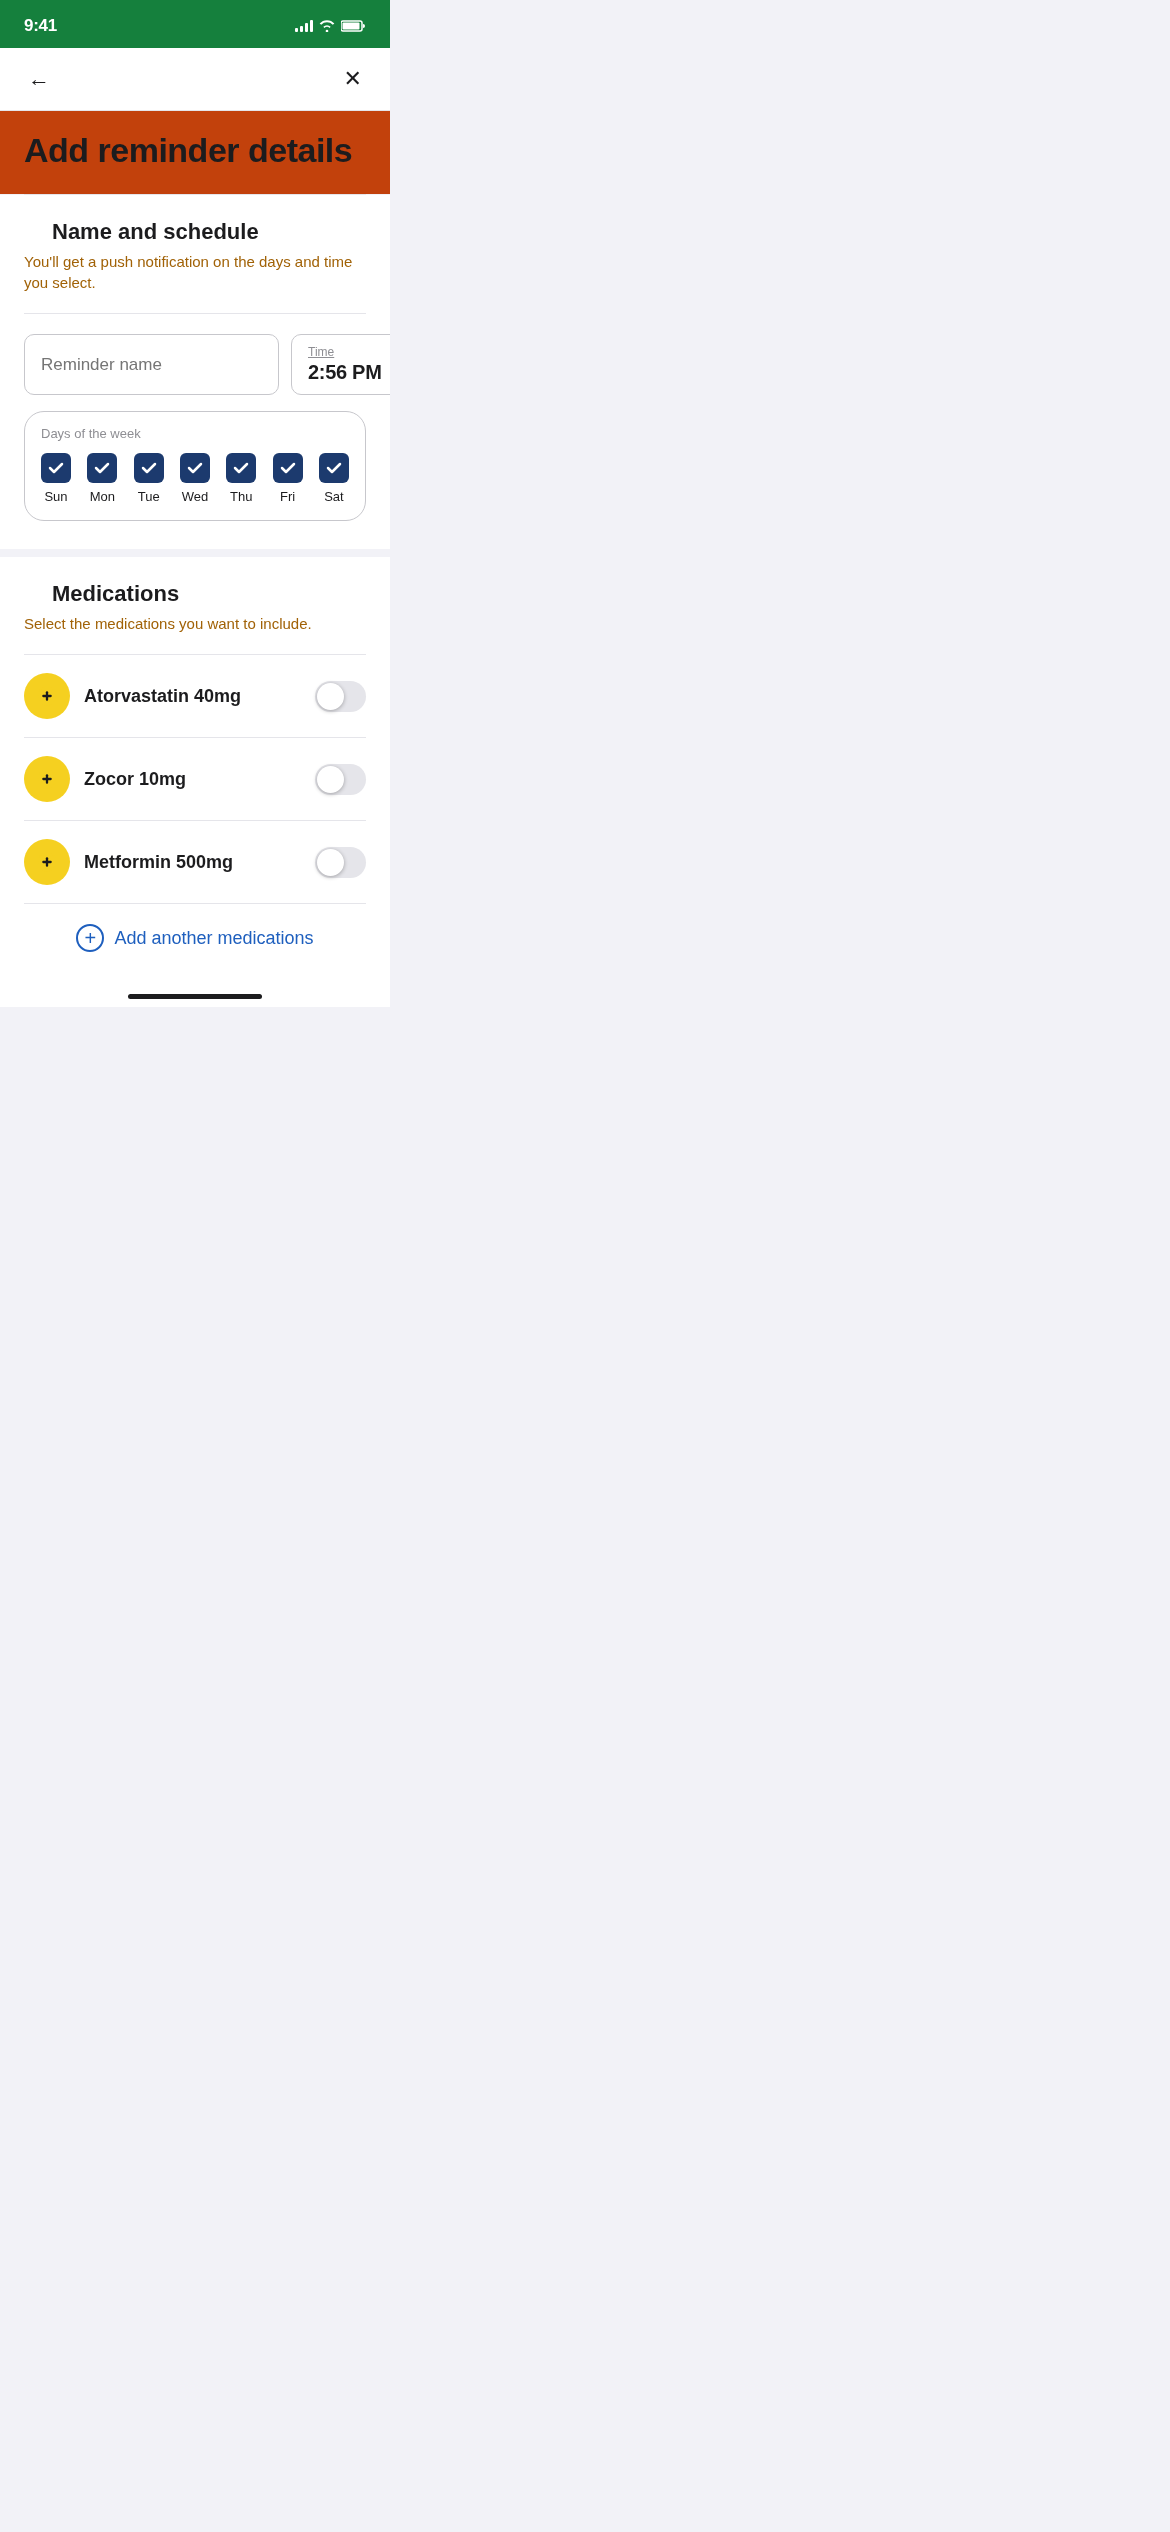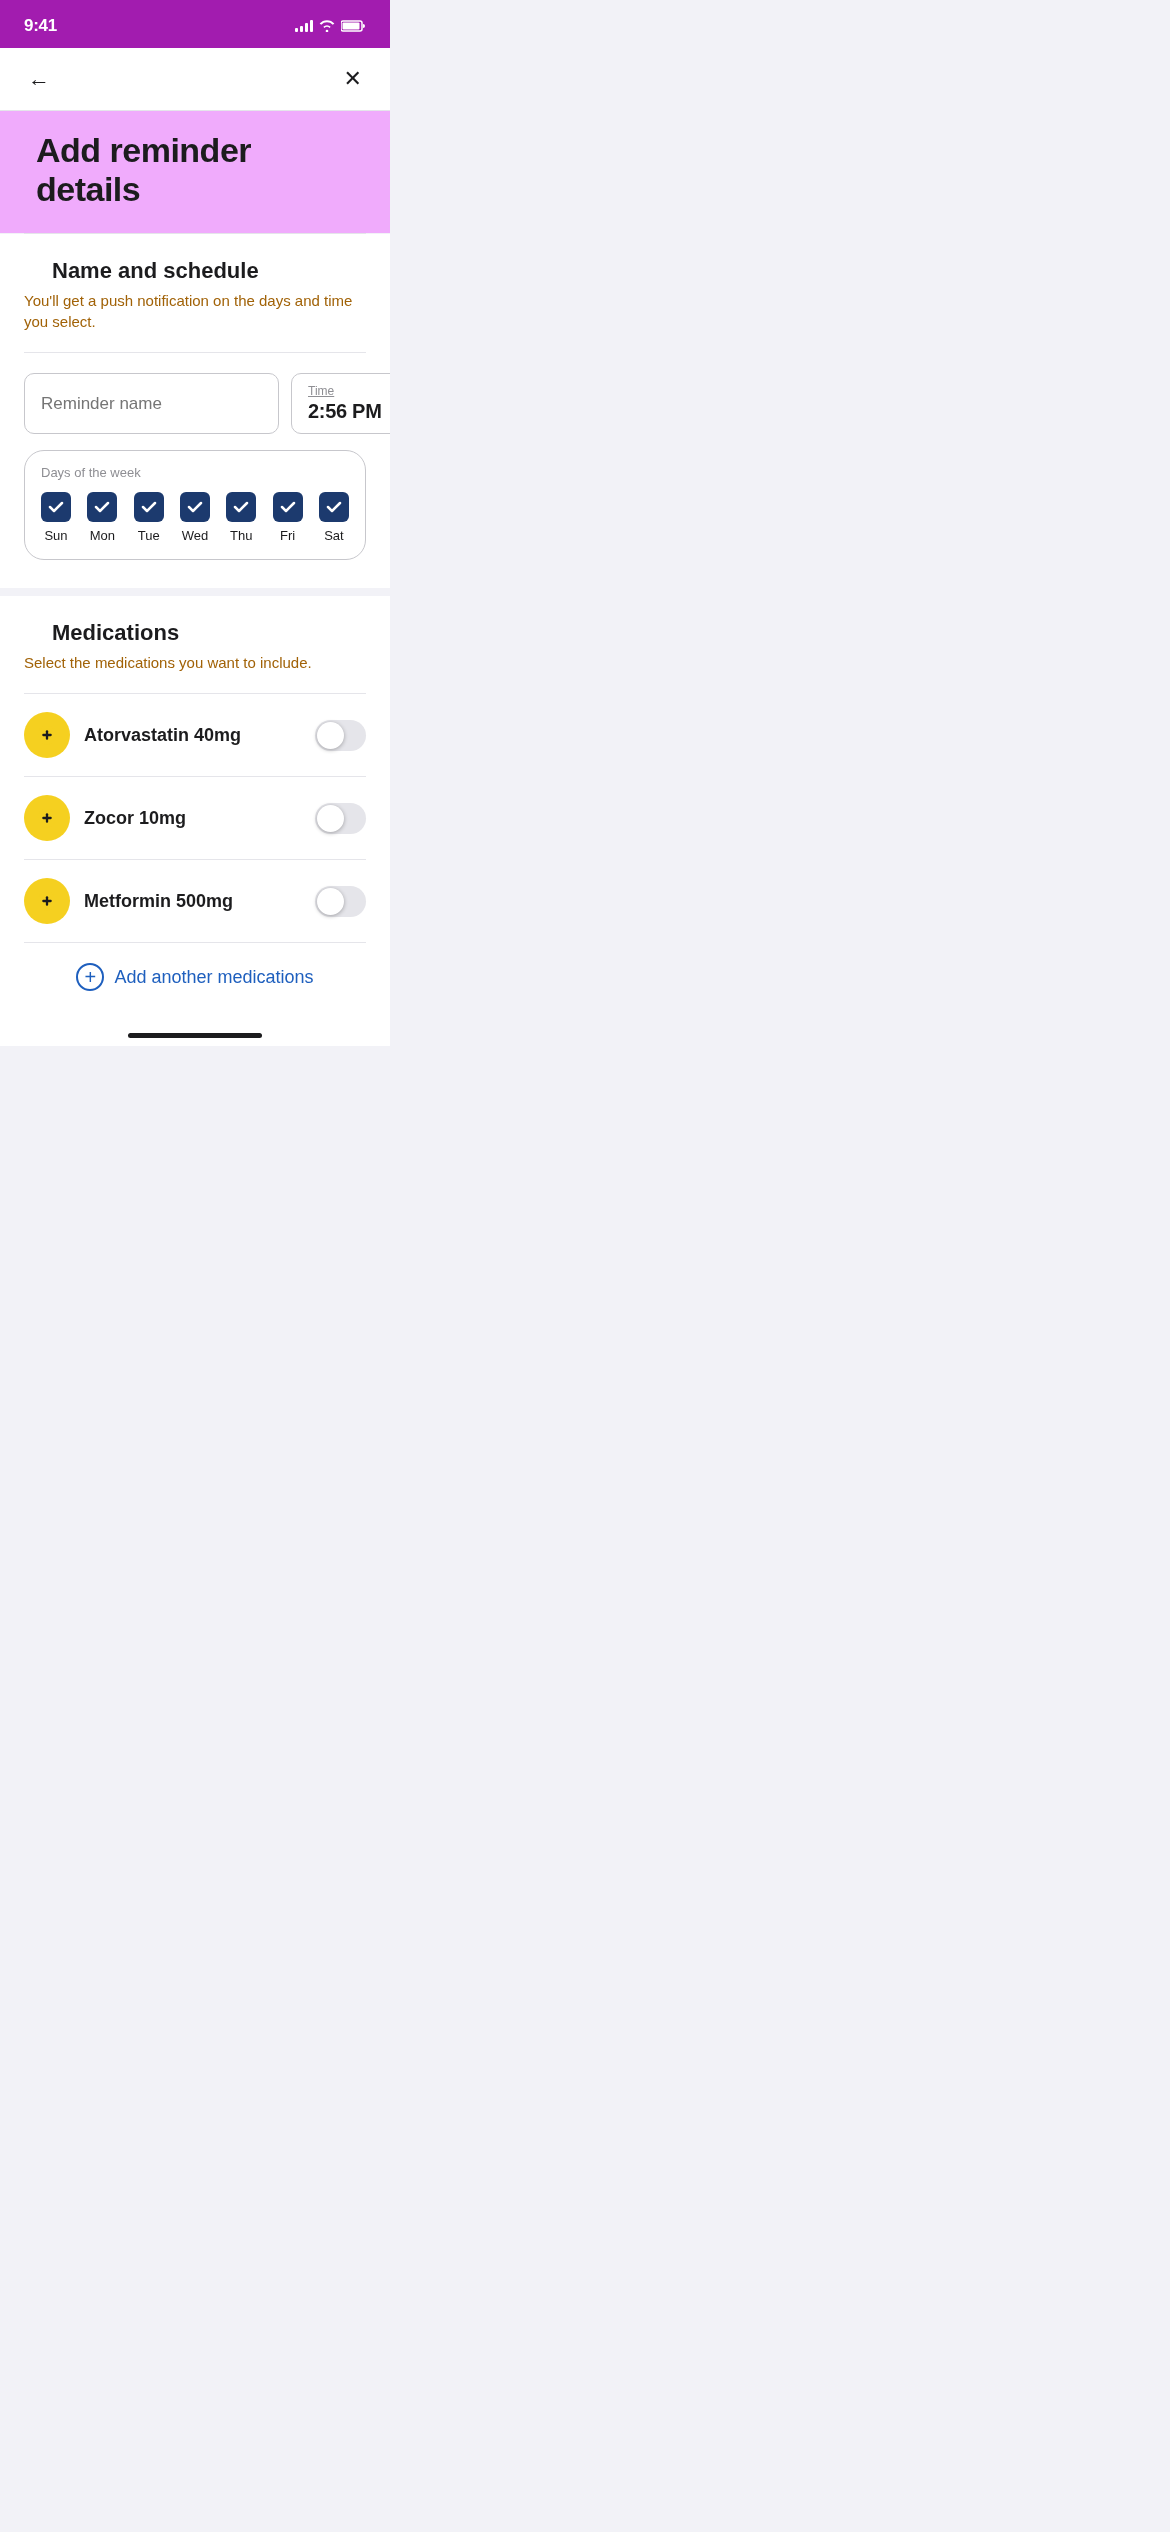--- a/index.html
+++ b/index.html
@@ -8,21 +8,21 @@
     body {
       width: 390px;
       min-height: 844px;
       background: #f2f2f7;
       font-family: -apple-system, BlinkMacSystemFont, 'Helvetica Neue', Arial, sans-serif;
       overflow-x: hidden;
     }
 
     
     .status-bar {
-      background: #a21caf;
+      background: #15803d;
       color: #fff;
       display: flex;
       justify-content: space-between;
       align-items: center;
       padding: 14px 24px 10px;
       height: 48px;
       text-align: center;
     }
     .status-time {
       font-size: 17px;
@@ -59,22 +59,22 @@
       font-size: 22px;
       color: #1c1c1e;
       cursor: pointer;
       background: none;
       border: none;
       padding: 4px;
       line-height: 1;
     }
 
     .page-title-section {
-      background: #f0abfc;
-      padding: 20px 36px 24px;
+      background: #c2410c;
+      padding: 20px 24px 24px;
     }
     .page-title {
       font-size: 34px;
       font-weight: 700;
       color: #1c1c1e;
       letter-spacing: -0.5px;
     }
 
     .divider {
       height: 1px;

